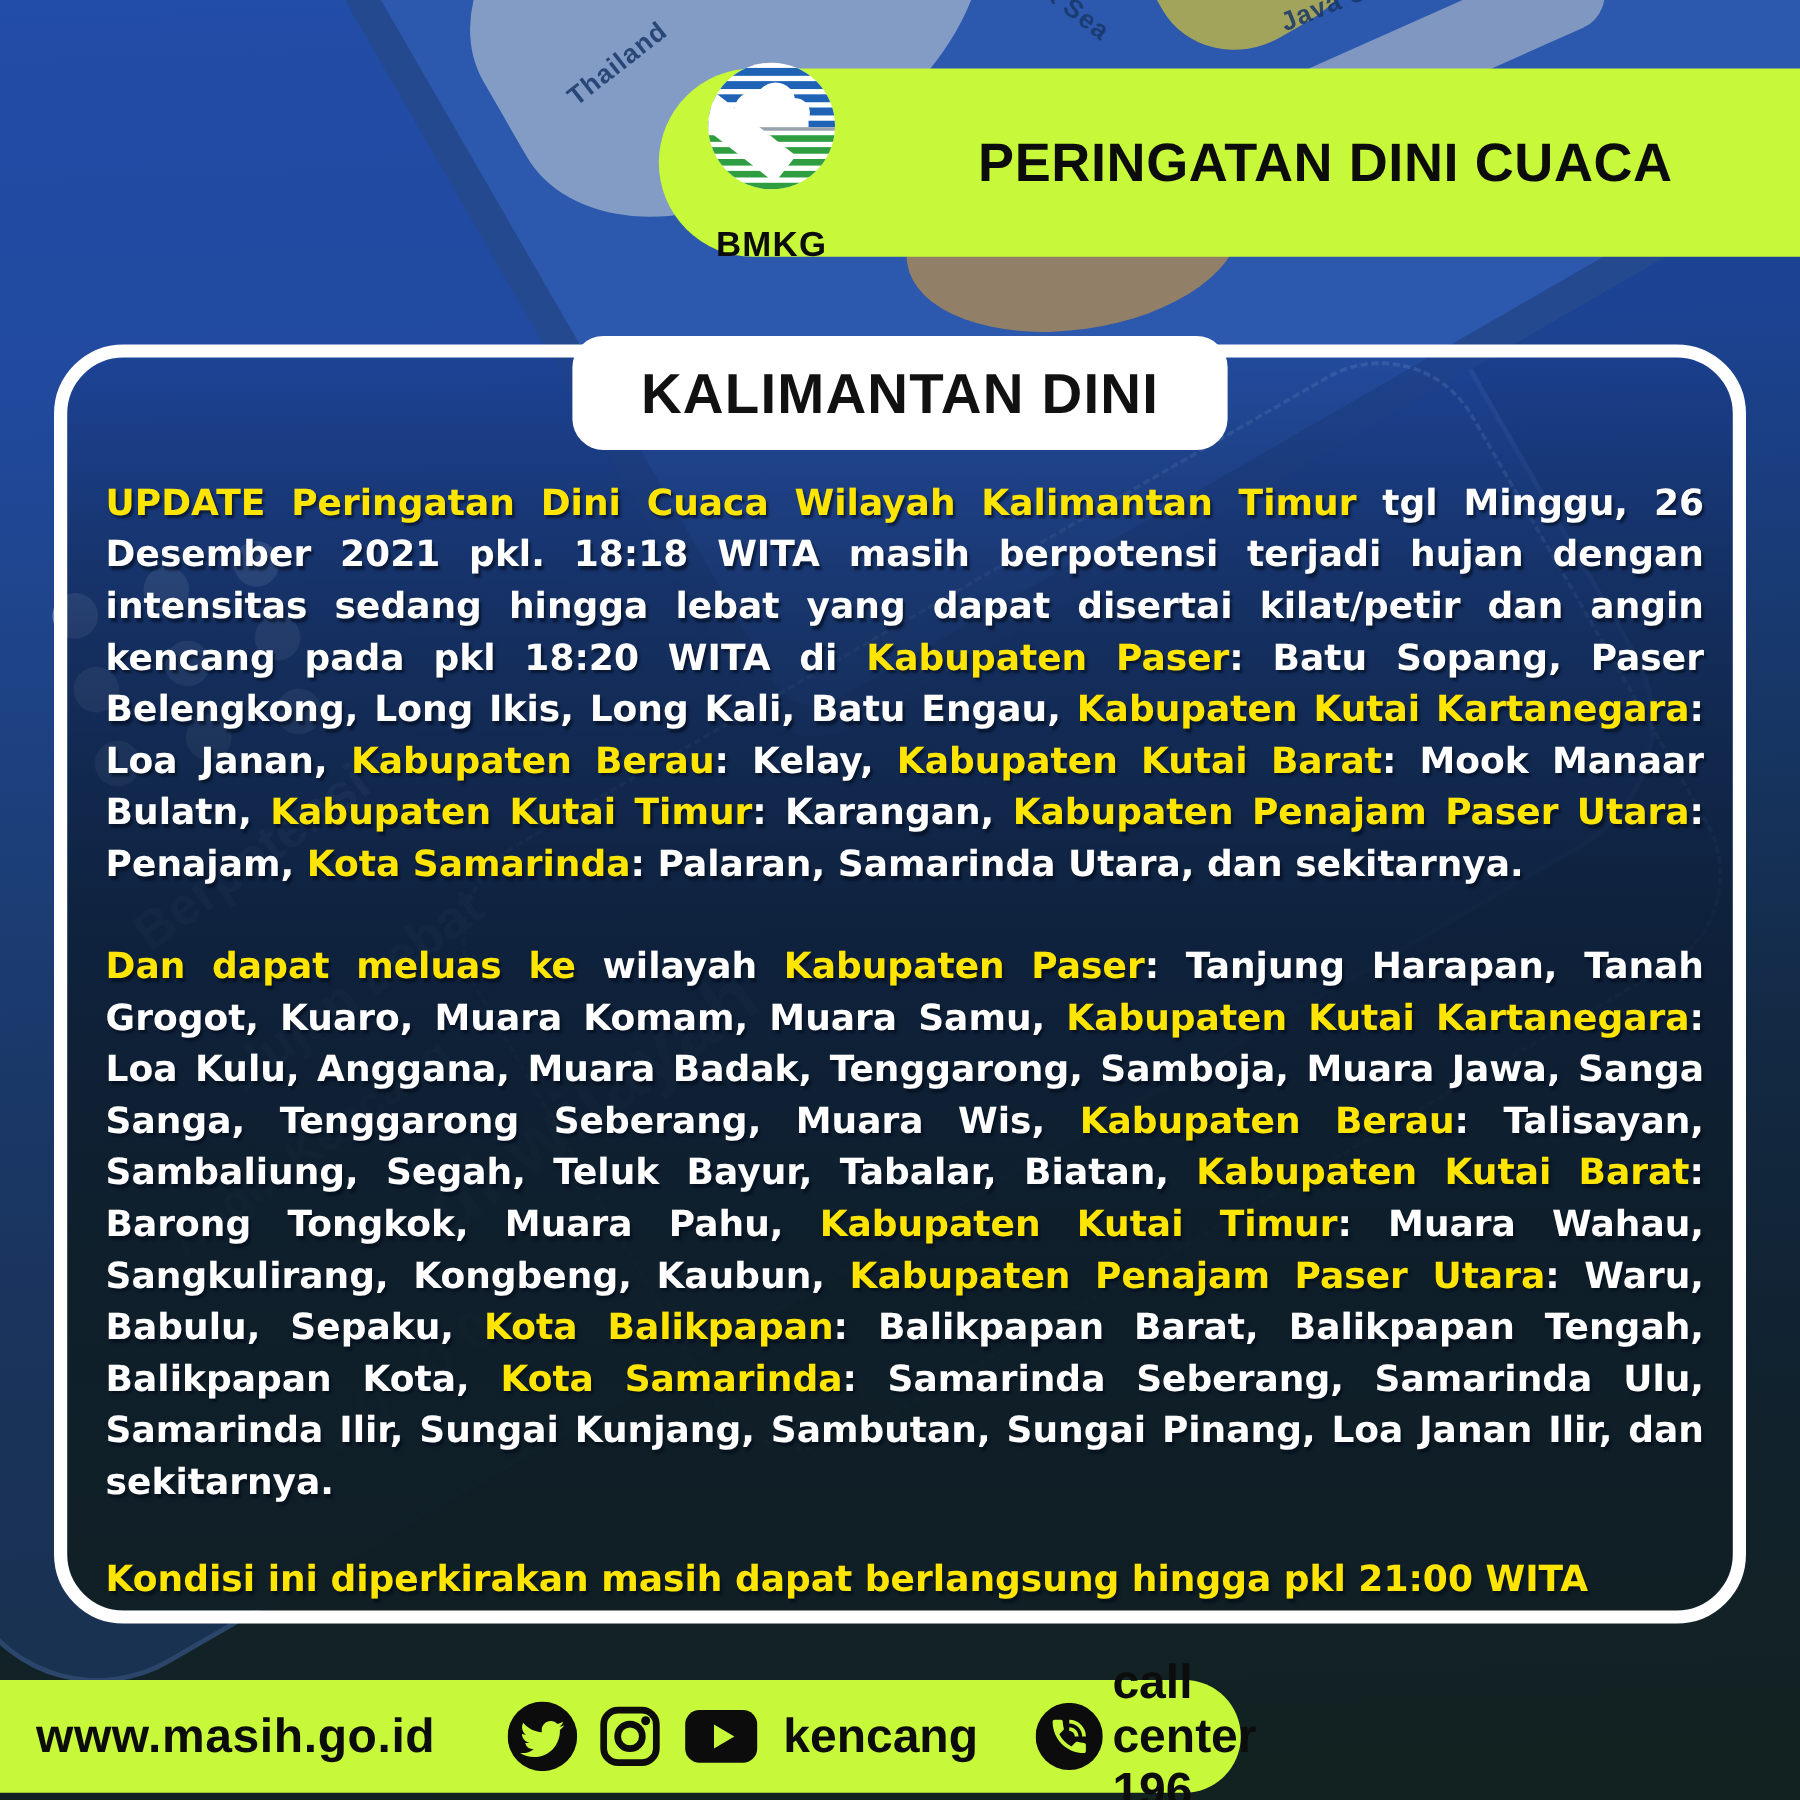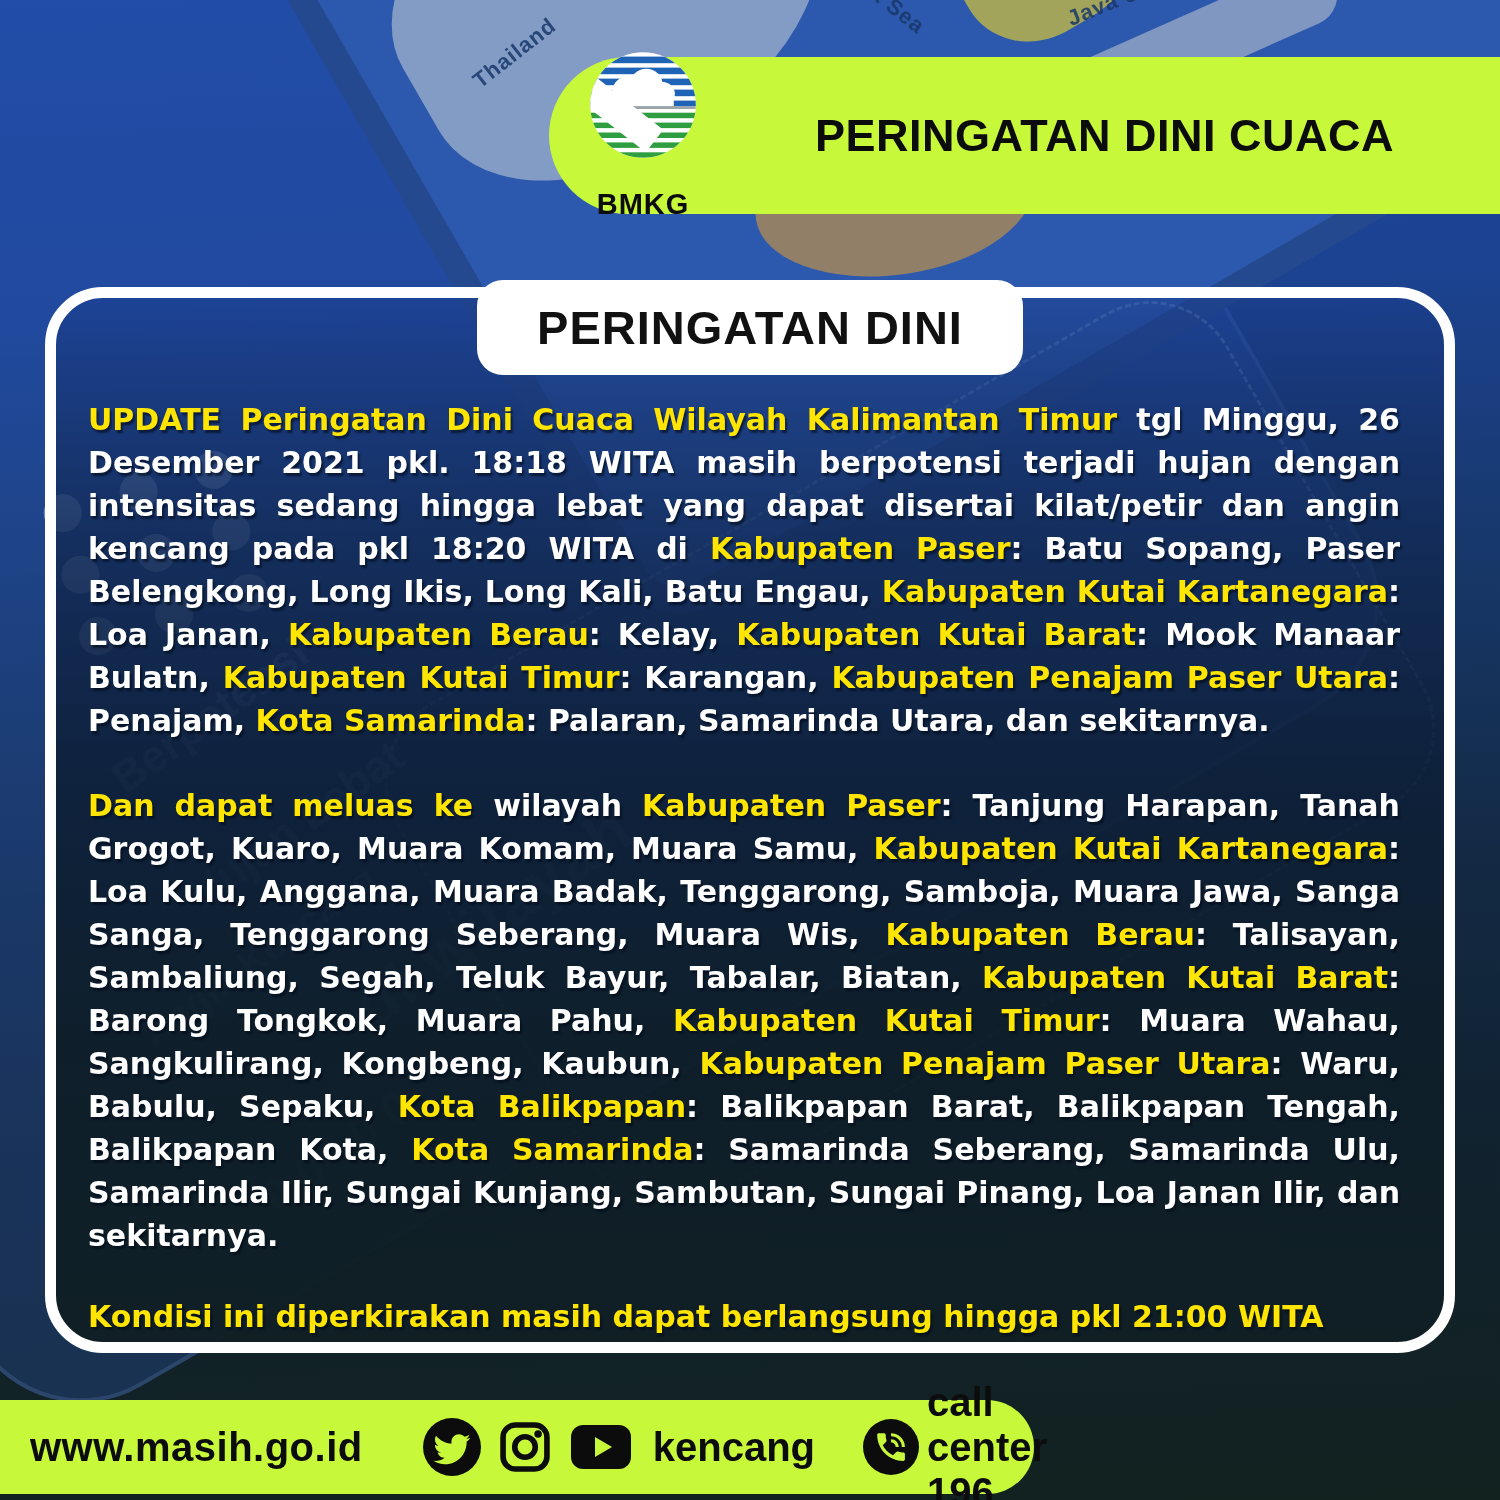--- a/index.html
+++ b/index.html
@@ -79,21 +79,21 @@
       rgba(16,31,36,0.97) 100%);
   }
   .panel-heading {
     position:absolute; left:50%; transform:translateX(-50%); top:280px;
     width:546px; height:95px; z-index:3; background:#ffffff; border-radius:26px;
     display:flex; align-items:center; justify-content:center;
     font-size:47px; font-weight:bold; color:#111; letter-spacing:1px;
   }
   .panel-content {
     position:absolute; left:56px; top:298px; width:1388px; z-index:2;
-    padding:100px 44px 0 32px;
+    padding:100px 24px 0 32px;
     font-family:"DejaVu Sans", sans-serif; font-weight:bold;
     font-size:30px; line-height:43px;
     text-shadow:2px 3px 2px rgba(0,10,25,0.6);
   }
   .panel-content p { margin:0; text-align:justify; }
   .panel-content p.para-1 { margin-bottom:42px; }
   .panel-content p.para-2 { margin-bottom:38px; }
   .panel-content p.para-3 { margin-bottom:68px; text-align:left; }
   .panel-content p.para-4 { text-align:left; }
   .seg-yellow { color:#ffe500; }
@@ -184,21 +184,21 @@
     </svg>
     <div class="logo-text">BMKG</div>
   </div>
   <div class="header-title">
     <div>PERINGATAN DINI CUACA</div>
   </div>
 </div>
 
 <div class="panel"></div>
 
-<div class="panel-heading">PERINGATAN DINI</div>
+<div class="panel-heading">KALIMANTAN DINI</div>
 
 <div class="panel-content">
   <p class="para-1"><span class="seg-yellow">UPDATE Peringatan Dini Cuaca Wilayah Kalimantan Timur</span><span class="seg-white"> tgl Minggu, 26 Desember 2021 pkl. 18:18 WITA masih berpotensi terjadi hujan dengan intensitas sedang hingga lebat yang dapat disertai kilat/petir dan angin kencang pada pkl 18:20 WITA di </span><span class="seg-yellow">Kabupaten Paser</span><span class="seg-white">: Batu Sopang, Paser Belengkong, Long Ikis, Long Kali, Batu Engau, </span><span class="seg-yellow">Kabupaten Kutai Kartanegara</span><span class="seg-white">: Loa Janan, </span><span class="seg-yellow">Kabupaten Berau</span><span class="seg-white">: Kelay, </span><span class="seg-yellow">Kabupaten Kutai Barat</span><span class="seg-white">: Mook Manaar Bulatn, </span><span class="seg-yellow">Kabupaten Kutai Timur</span><span class="seg-white">: Karangan, </span><span class="seg-yellow">Kabupaten Penajam Paser Utara</span><span class="seg-white">: Penajam, </span><span class="seg-yellow">Kota Samarinda</span><span class="seg-white">: Palaran, Samarinda Utara, dan sekitarnya.</span></p>
   <p class="para-2"><span class="seg-yellow">Dan dapat meluas ke</span><span class="seg-white"> wilayah </span><span class="seg-yellow">Kabupaten Paser</span><span class="seg-white">: Tanjung Harapan, Tanah Grogot, Kuaro, Muara Komam, Muara Samu, </span><span class="seg-yellow">Kabupaten Kutai Kartanegara</span><span class="seg-white">: Loa Kulu, Anggana, Muara Badak, Tenggarong, Samboja, Muara Jawa, Sanga Sanga, Tenggarong Seberang, Muara Wis, </span><span class="seg-yellow">Kabupaten Berau</span><span class="seg-white">: Talisayan, Sambaliung, Segah, Teluk Bayur, Tabalar, Biatan, </span><span class="seg-yellow">Kabupaten Kutai Barat</span><span class="seg-white">: Barong Tongkok, Muara Pahu, </span><span class="seg-yellow">Kabupaten Kutai Timur</span><span class="seg-white">: Muara Wahau, Sangkulirang, Kongbeng, Kaubun, </span><span class="seg-yellow">Kabupaten Penajam Paser Utara</span><span class="seg-white">: Waru, Babulu, Sepaku, </span><span class="seg-yellow">Kota Balikpapan</span><span class="seg-white">: Balikpapan Barat, Balikpapan Tengah, Balikpapan Kota, </span><span class="seg-yellow">Kota Samarinda</span><span class="seg-white">: Samarinda Seberang, Samarinda Ulu, Samarinda Ilir, Sungai Kunjang, Sambutan, Sungai Pinang, Loa Janan Ilir, dan sekitarnya.</span></p>
   <p class="para-3"><span class="seg-yellow">Kondisi ini diperkirakan masih dapat berlangsung hingga pkl 21:00 WITA</span></p>
   <p class="para-4"><span class="seg-white">Prakirawan BMKG - Kalimantan Timur</span></p>
 </div>
 
 <div class="footer-bar">
   <div class="footer-website">www.masih.go.id</div>

